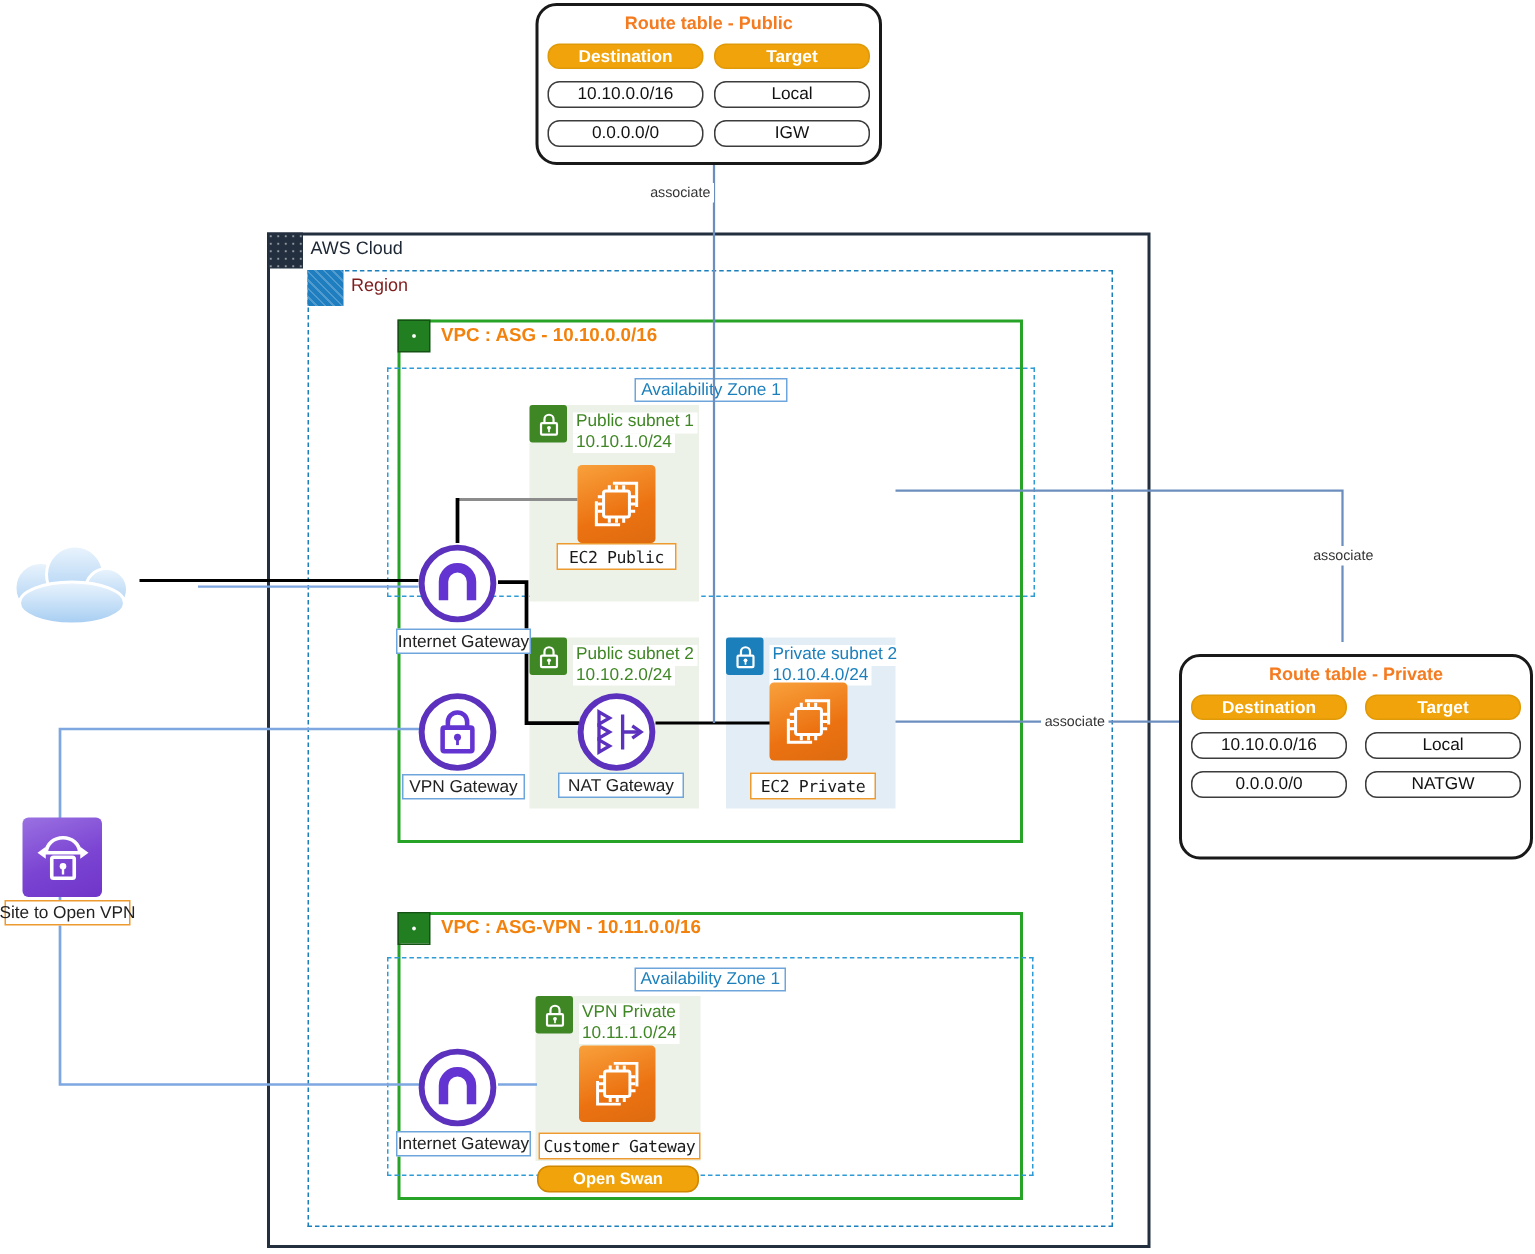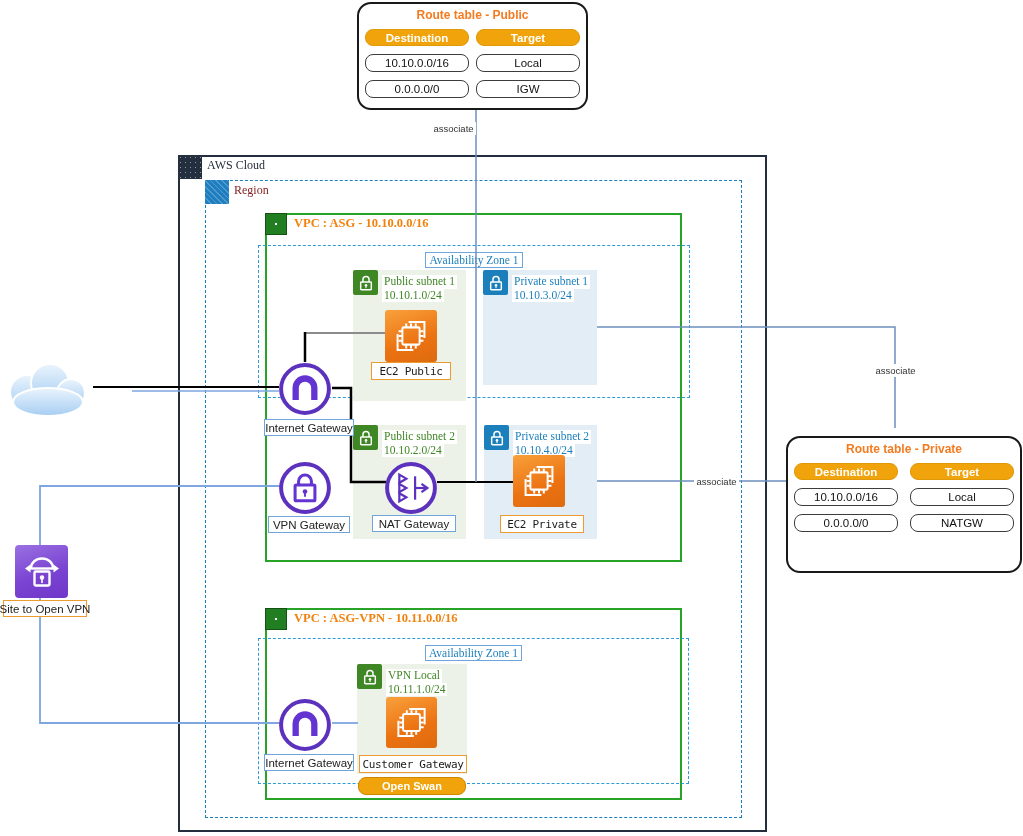--- a/index.html
+++ b/index.html
@@ -1,18 +1,18 @@
 <!DOCTYPE html>
 <html><head>
 <meta charset="utf-8">
 <style>
   html,body{margin:0;padding:0;background:#fff;}
   .canvas{position:relative;width:1023px;height:836px;background:#fff;overflow:hidden;
           font-family:"Liberation Sans",sans-serif;}
-  .abs{position:absolute;box-sizing:border-box;font-family:Liberation Serif, serif;}
+  .abs{position:absolute;box-sizing:border-box;}
   
   .aws-box{border:2px solid #232f3e;z-index:1;}
   .region-box{border:1.5px dashed #1b7fbc;z-index:1;}
   .vpc-box{border:2px solid #27a327;z-index:1;}
   .az-box{border:1.5px dashed #2e9bd6;z-index:1;}
   .hdr-icon{width:24px;height:24px;z-index:3;}
   .aws-icon{background:#232f3e;background-image:radial-gradient(circle,rgba(255,255,255,.5) .6px,transparent 1px);background-size:5px 5px;}
   .region-icon{background:#1f7ec0;background-image:repeating-linear-gradient(45deg,rgba(255,255,255,.22) 0 1px,transparent 1px 4px);}
   .vpc-icon{width:22px;height:22px;background:radial-gradient(circle at 50% 50%,#ffffff 0 .9px,#217f21 1.6px);border:1px solid #145214;z-index:3;}
   .box-label{z-index:4;background:#fff;padding:0 3px;font-size:12px;white-space:nowrap;line-height:15px;}
@@ -103,34 +103,20 @@
           <circle cx="12" cy="14.4" r="1.4" fill="#fff"></circle>
           <rect x="11.4" y="15.2" width="1.2" height="2.4" fill="#fff"></rect>
         </svg>
     </div>
     <div class="s-text txt-green">
       <div><span>Public subnet 1</span></div>
       <div><span>10.10.1.0/24</span></div>
     </div>
   </div>
 
-  <div class="abs subnet sn-blue" style="left:483px;top:270px;width:114px;height:115px">
-    <div class="lock lock-blue">
-      <svg viewBox="0 0 24 24" width="22" height="22">
-          <path d="M8.7,11 V8.2 a3.3,3.3 0 0 1 6.6,0 V11" fill="none" stroke="#fff" stroke-width="1.6"></path>
-          <rect x="6.2" y="11" width="11.6" height="8.3" rx="0.8" fill="none" stroke="#fff" stroke-width="1.6"></rect>
-          <circle cx="12" cy="14.4" r="1.4" fill="#fff"></circle>
-          <rect x="11.4" y="15.2" width="1.2" height="2.4" fill="#fff"></rect>
-        </svg>
-    </div>
-    <div class="s-text txt-blue">
-      <div><span>Private subnet 1</span></div>
-      <div><span>10.10.3.0/24</span></div>
-    </div>
-  </div>
 
   <div class="abs subnet sn-green" style="left:353px;top:425px;width:113px;height:114px">
     <div class="lock lock-green">
       <svg viewBox="0 0 24 24" width="22" height="22">
           <path d="M8.7,11 V8.2 a3.3,3.3 0 0 1 6.6,0 V11" fill="none" stroke="#fff" stroke-width="1.6"></path>
           <rect x="6.2" y="11" width="11.6" height="8.3" rx="0.8" fill="none" stroke="#fff" stroke-width="1.6"></rect>
           <circle cx="12" cy="14.4" r="1.4" fill="#fff"></circle>
           <rect x="11.4" y="15.2" width="1.2" height="2.4" fill="#fff"></rect>
         </svg>
     </div>
@@ -252,21 +238,21 @@
   <div class="abs subnet sn-green" style="left:357px;top:664px;width:110px;height:110px">
     <div class="lock lock-green">
       <svg viewBox="0 0 24 24" width="22" height="22">
           <path d="M8.7,11 V8.2 a3.3,3.3 0 0 1 6.6,0 V11" fill="none" stroke="#fff" stroke-width="1.6"></path>
           <rect x="6.2" y="11" width="11.6" height="8.3" rx="0.8" fill="none" stroke="#fff" stroke-width="1.6"></rect>
           <circle cx="12" cy="14.4" r="1.4" fill="#fff"></circle>
           <rect x="11.4" y="15.2" width="1.2" height="2.4" fill="#fff"></rect>
         </svg>
     </div>
     <div class="s-text txt-green">
-      <div><span>VPN Local</span></div>
+      <div><span>VPN Private</span></div>
       <div><span>10.11.1.0/24</span></div>
     </div>
   </div>
 
   <div class="ec2" style="left:386px;top:697px;width:51px;height:51px">
     <svg viewBox="0 0 48 48" width="45" height="45" fill="none" stroke="#fff" stroke-width="2.1">
       <rect x="15" y="15" width="18" height="18" rx="1.5"></rect>
       <path d="M19,15 V11 M24,15 V11 M29,15 V11 M19,33 V37 M24,33 V37 M29,33 V37 M15,19 H11 M15,24 H11 M15,29 H11 M33,19 H37 M33,24 H37 M33,29 H37"></path>
       <path d="M38,26 V9.5 H21.5"></path>
       <path d="M10,22 V38.5 H26.5"></path>

